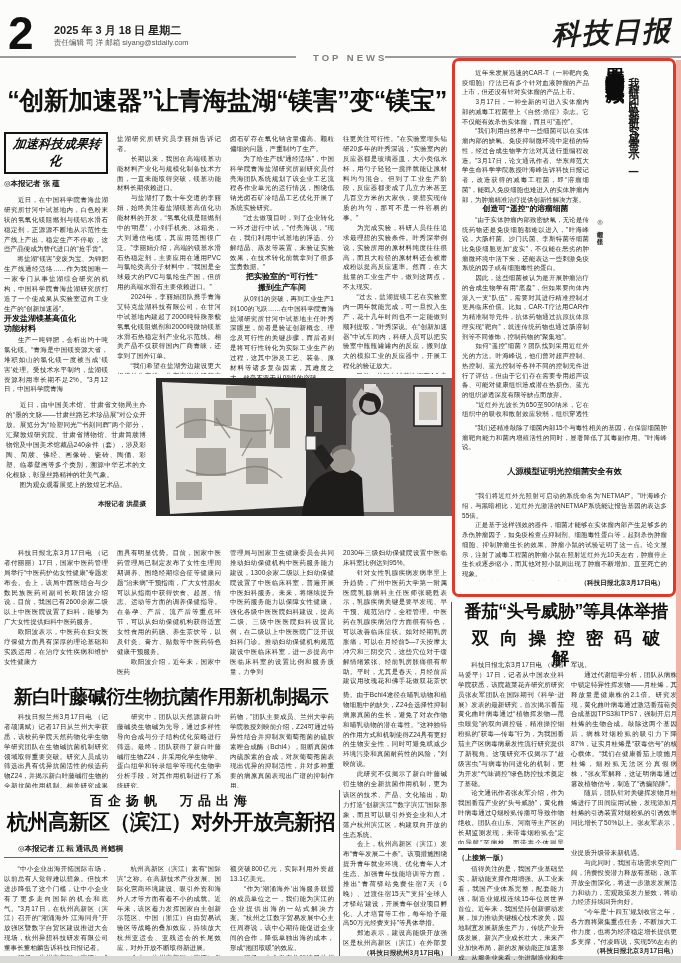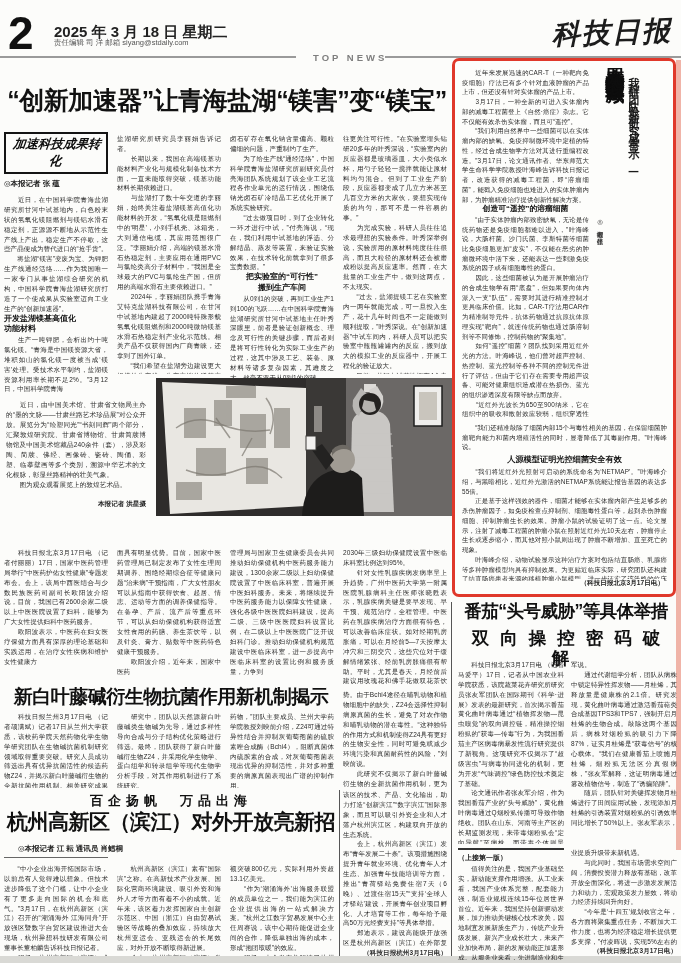--- a/index.html
+++ b/index.html
@@ -16,21 +16,21 @@
   .vtext{writing-mode:vertical-rl;text-orientation:upright;}
   .rule{background:#9a9a9a;}
   .colflow > div{margin:0;}
 </style>
 </head>
 <body>
 
 <div class="page">
 
   <div class="abs" style="left:8px;top:10px;font-size:46px;font-weight:bold;line-height:1;color:#111;">2</div>
-  <div class="abs" style="left:54px;top:23px;font-size:15px;font-weight:bold;color:#222;">2025 年 3 月 18 日  星期二</div>
+  <div class="abs" style="left:54px;top:23px;font-size:11px;font-weight:bold;color:#222;">2025 年 3 月 18 日  星期二</div>
   <div class="abs" style="left:54px;top:38px;font-size:7.5px;color:#555;">责任编辑  司 洋  邮箱  siyang@stdaily.com</div>
 
   <div class="abs" style="left:313px;top:52px;font-size:9.5px;font-weight:bold;color:#7e7e7e;letter-spacing:3px;">TOP NEWS</div>
 
   <div class="abs rule" style="left:0;top:56px;width:296px;height:2px;"></div>
   <div class="abs rule" style="left:385px;top:56px;width:296px;height:2px;"></div>
 
   <div class="abs" style="left:552px;top:14px;font-size:28px;font-weight:bold;font-style:italic;color:#1c1c1c;
        font-family:'DejaVu Serif',serif;transform:rotate(-2deg);letter-spacing:2px;">科技日报</div>
 
@@ -183,21 +183,21 @@
       <div style="display:flex;width:74px;flex:none;">
         <div class="vtext" style="font-size:6.5px;color:#333;margin-top:150px;width:11px;">◎本报记者  张佳星</div>
         <div class="vtext" style="font-size:19px;font-weight:bold;color:#0d0d0d;line-height:1.1;letter-spacing:-1px;height:350px;">减毒工程菌有望打破实体瘤治疗『魔咒』</div>
         <div class="vtext" style="font-size:11px;font-weight:bold;color:#1a1a1a;letter-spacing:6px;height:330px;
              font-family:'DejaVu Serif',serif;">我科研团队最新研究成果显示——</div>
       </div>
     </div>
 
     <div style="height:158px;overflow:hidden;margin-top:3px;">
       <div class="bt" style="font-size:6.4px;">　　“我们还精准敲除了细菌内部15个与毒性相关的基因，在保留细菌肿瘤靶向能力和菌内增殖活性的同时，显著降低了其毒副作用。”叶海峰说。</div>
-      <div class="sub" style="font-size:8.2px;margin:2px 0;">人源模型证明光控细菌安全有效</div>
+      <div class="sub" style="font-size:8.2px;margin:14px 0;">人源模型证明光控细菌安全有效</div>
       <div class="bt" style="font-size:6.4px;">　　“我们将近红外光照射可启动的系统命名为‘NETMAP’。”叶海峰介绍，与黑暗相比，近红外光激活的NETMAP系统能让报告基因的表达多55倍。
 　　正是基于这样强效的器件，细菌才能够在实体瘤内部产生足够多的杀伤肿瘤因子，如免疫检查点抑制剂、细胞毒性蛋白等，起到杀伤肿瘤细胞、抑制肿瘤生长的效果。肿瘤小鼠的试验证明了这一点。论文显示，注射了减毒工程菌的肿瘤小鼠在照射近红外光10天左右，肿瘤停止生长或逐步缩小，而其他对照小鼠则出现了肿瘤不断增加、直至死亡的现象。
 　　叶海峰介绍，动物试验显示这种治疗方案对包括结直肠癌、乳腺癌等多种肿瘤模型均具有抑制效果。为更贴近临床实际，研究团队还构建了结直肠癌患者来源的移植肿瘤小鼠模型，进一步证实了该策略的临床转化价值。
 　　“我们还针对肿瘤免疫原性的差异，开发了智能化的精准治疗策略，”叶海峰说，一些肿瘤是“伪装派”，通过抑制免疫细胞的“检查点”逃开免疫系统，团队为此设计了能精准释放免疫检查点抑制剂的细菌，让肿瘤被免疫系统重新识别；对付一些肿瘤的“强硬派”，细菌就被设计成释放细胞毒性蛋白，可直接杀伤肿瘤细胞。
 　　“合成生物学较好地利用自然界‘相生相克’原理，通过精巧的设计，为肿瘤治疗提供了全新的思路和可行的临床路径。”叶海峰说。</div>
     </div>
     <div class="dateline" style="position:absolute;right:9px;bottom:6px;font-size:6.6px;background:#fdfdfb;padding-left:6px;">（科技日报北京3月17日电）</div>
   </div>
 
   <div class="abs" style="left:676px;top:60px;width:5px;height:790px;background:#f0b4a8;"></div>

